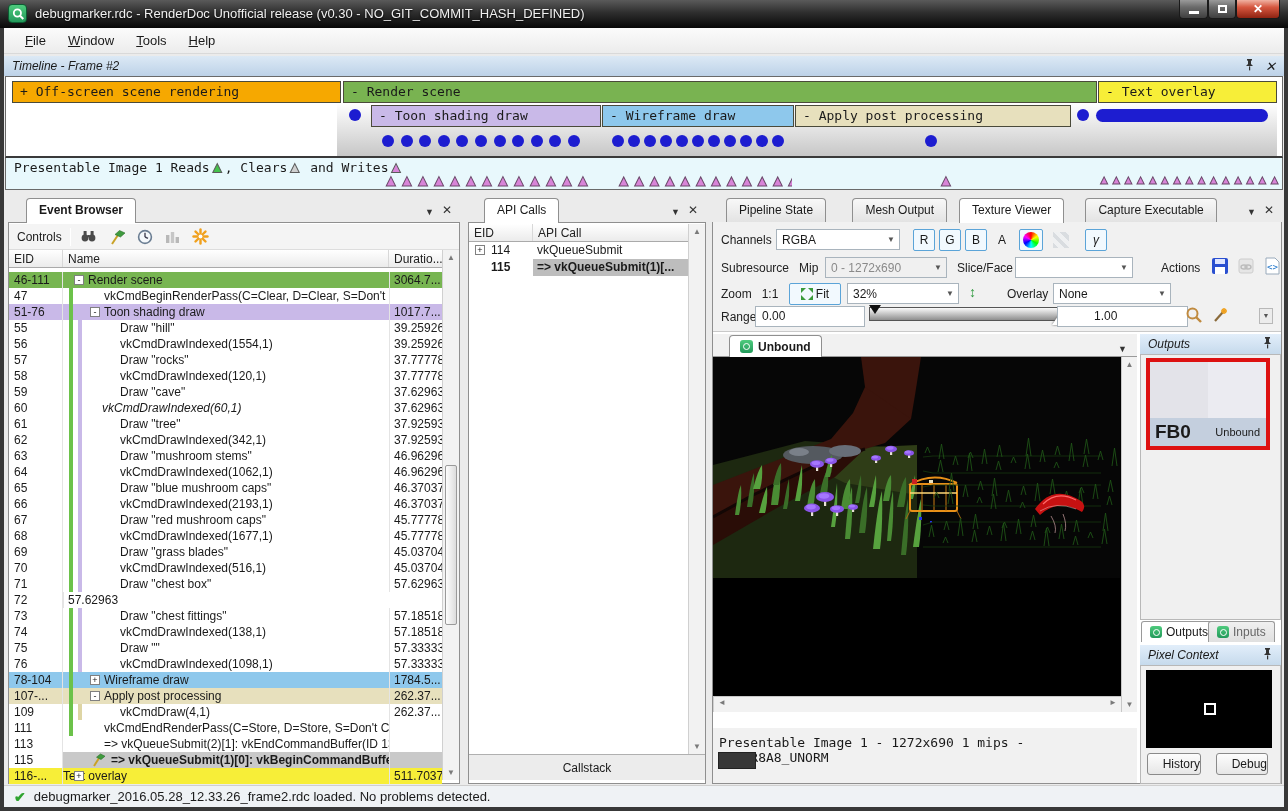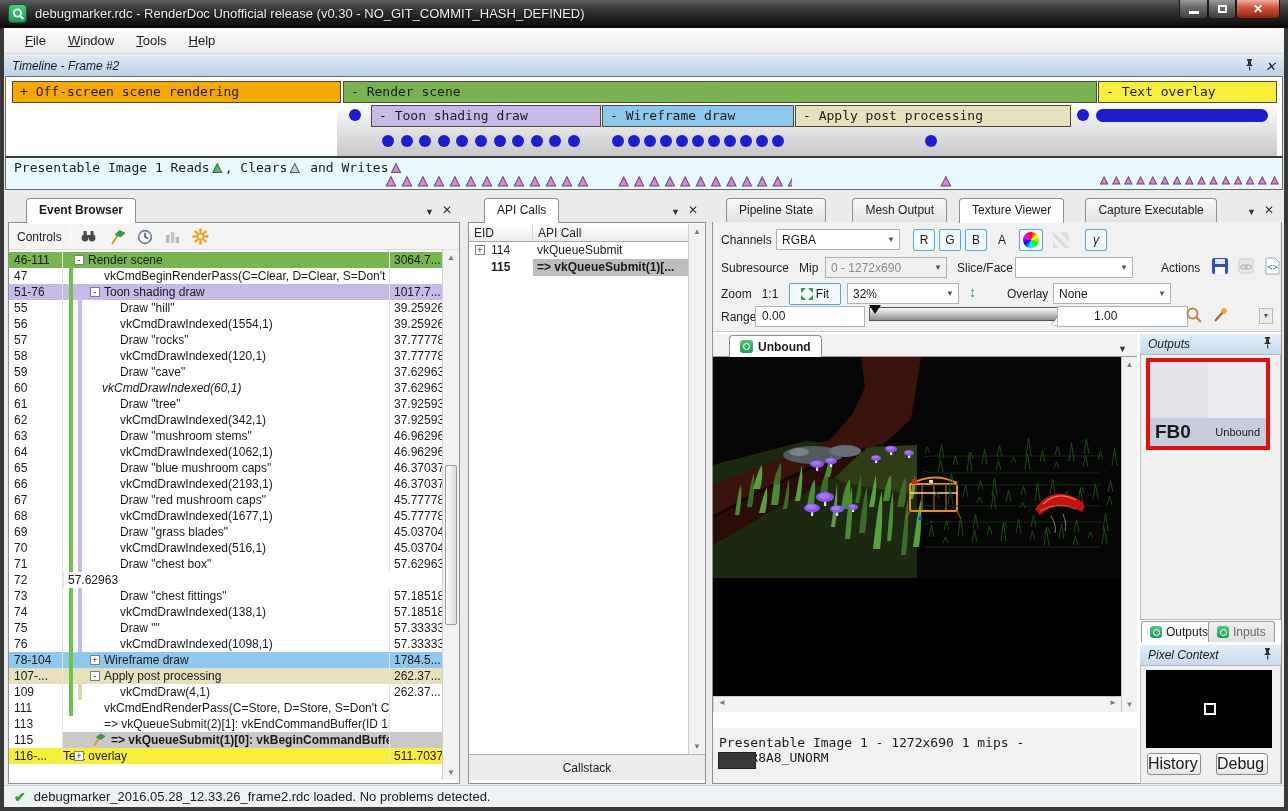--- a/index.html
+++ b/index.html
@@ -47,21 +47,21 @@
   .dock-x, .dock-caret{position:absolute;top:6px;color:#333;font-size:12px;line-height:12px;}
   .dock-caret{font-size:9px;padding-top:2px;}
   .panel{position:absolute;background:#fff;border:1px solid #8f8f8f;}
   .hdrrow{position:absolute;background:linear-gradient(#ffffff,#ebebeb);border-bottom:1px solid #aaa;display:flex;font-size:12px;color:#222;}
   .hdrrow .hcell{padding:2px 0 0 5px;border-right:1px solid #d8d8d8;overflow:hidden;white-space:nowrap;}
   .sbar{position:absolute;background:#f2f2f2;border-left:1px solid #d0d0d0;}
   .sarrow{position:absolute;left:0;width:100%;text-align:center;color:#7a7a7a;font-size:8px;line-height:15px;}
   .sthumb{position:absolute;left:2px;width:12px;background:linear-gradient(90deg,#fdfdfd,#dcdcdc);border:1px solid #9a9a9a;border-radius:2px;}
 
   
-  #eb-rows{left:9px;top:252px;width:433px;height:512px;overflow:hidden;background:#fff;}
+  #eb-rows{left:9px;top:272px;width:433px;height:512px;overflow:hidden;background:#fff;}
   .eb-row{display:flex;height:16px;line-height:16px;font-size:12px;white-space:nowrap;}
   .eb-row .eid{width:54px;padding-left:5px;border-right:1px solid #e4e4e4;flex:none;overflow:hidden;}
   .eb-row .name{width:326px;position:relative;flex:none;overflow:hidden;}
   .eb-row .dur{flex:1;padding-left:4px;border-left:1px solid #e4e4e4;overflow:hidden;}
   .bg-green{background:#77b551;} .bg-purple{background:#c9b9e8;} .bg-blue{background:#8ec8ec;}
   .bg-tan{background:#e7e0bd;} .bg-yellow{background:#f7ee38;}
   .bg-sel .name,.bg-sel .dur{background:#c9c9c9;}
   .guide{position:absolute;top:0;width:4px;height:16px;}
   .g-green{left:6px;background:#6cc24a;} .g-purple{left:15px;background:#c9b9e8;} .g-tan{left:15px;background:#ded5a4;}
   .exp{position:absolute;top:3px;width:10px;height:10px;border:1px solid #808080;background:#fff;font-size:9px;line-height:8px;text-align:center;}
@@ -115,21 +115,21 @@
   #fb-thumb .half{position:absolute;top:0;width:50%;height:63px;}
   #fb-thumb .h1{left:0;background:#e3e3e9;} #fb-thumb .h2{right:0;background:#ebebf1;}
   #fb-strip{position:absolute;left:0;bottom:0;width:100%;height:28px;background:#c4cfde;display:flex;align-items:center;}
   #fb-label{font-size:19px;font-weight:bold;padding-left:5px;}
   #fb-sub{font-size:11px;margin-left:auto;padding-right:6px;}
   .mini-tab{position:absolute;top:0;height:21px;border:1px solid #9a9a9a;border-bottom:none;border-radius:3px 3px 0 0;display:flex;align-items:center;gap:4px;padding:0 8px;font-size:12px;}
   .mini-tab.active{background:#fff;font-weight:normal;}
   .mini-tab.inactive{background:linear-gradient(#f0f0f0,#e0e0e0);color:#666;}
   #pc-box{left:1146px;top:670px;width:126px;height:78px;background:#000;}
   #pc-square{position:absolute;left:58px;top:33px;width:12px;height:12px;border:2px solid #fff;}
-  .pbtn{position:absolute;height:22px;background:linear-gradient(#fdfdfd,#e6e6e6);border:1px solid #8a8a8a;border-radius:3px;font-size:16px;text-align:left;line-height:20px;}
+  .pbtn{position:absolute;height:22px;background:linear-gradient(#fdfdfd,#e6e6e6);border:1px solid #8a8a8a;border-radius:3px;font-size:12px;text-align:right;line-height:20px;}
 
   
   #statusbar{left:4px;top:785px;width:1280px;height:22px;background:#eff2f5;border-top:1px solid #cfcfcf;display:flex;align-items:center;padding-left:10px;gap:8px;font-size:13px;}
   #status-check{color:#2fa32f;font-weight:bold;font-size:14px;}
 </style>
 </head>
 <body>
 
 <div id="titlebar" class="abs">
   <div id="win-icon" class="abs">

